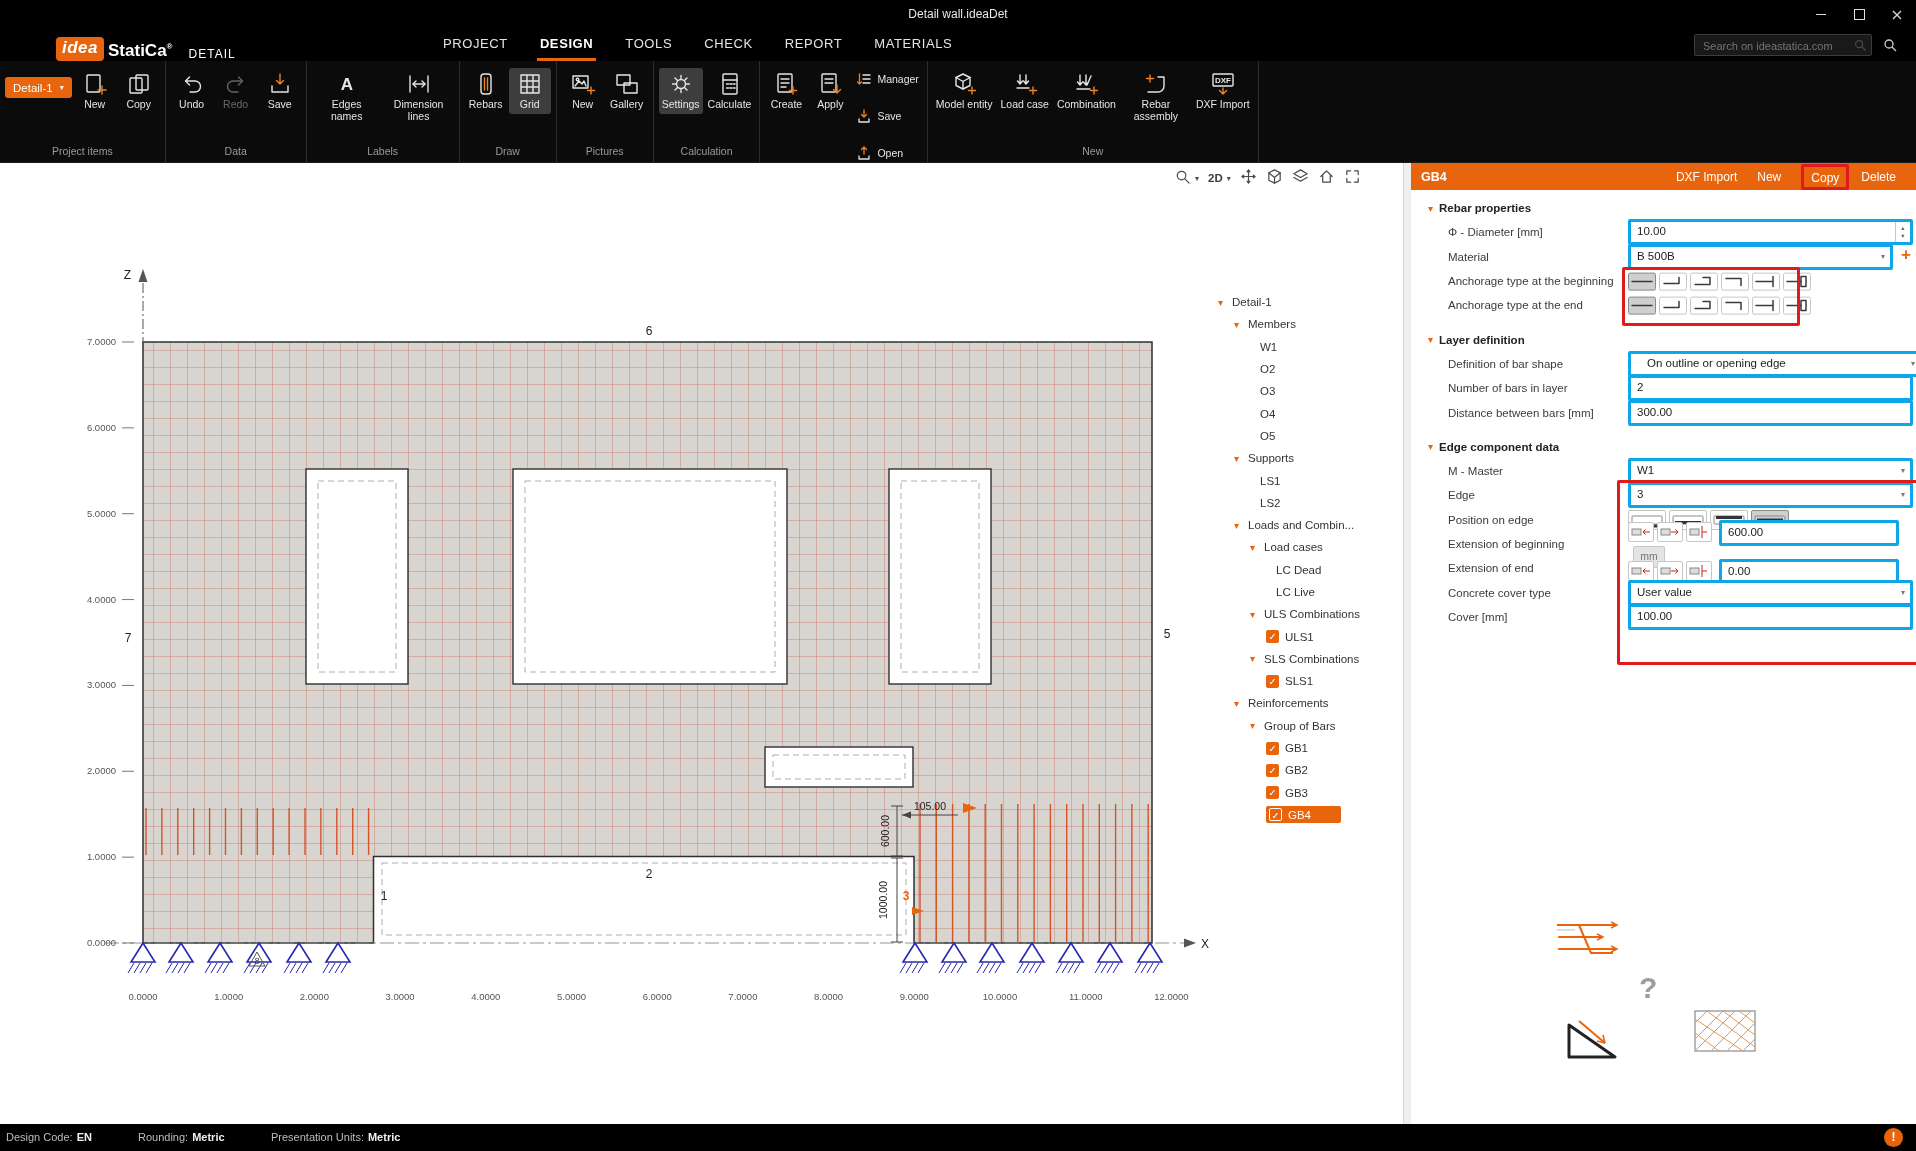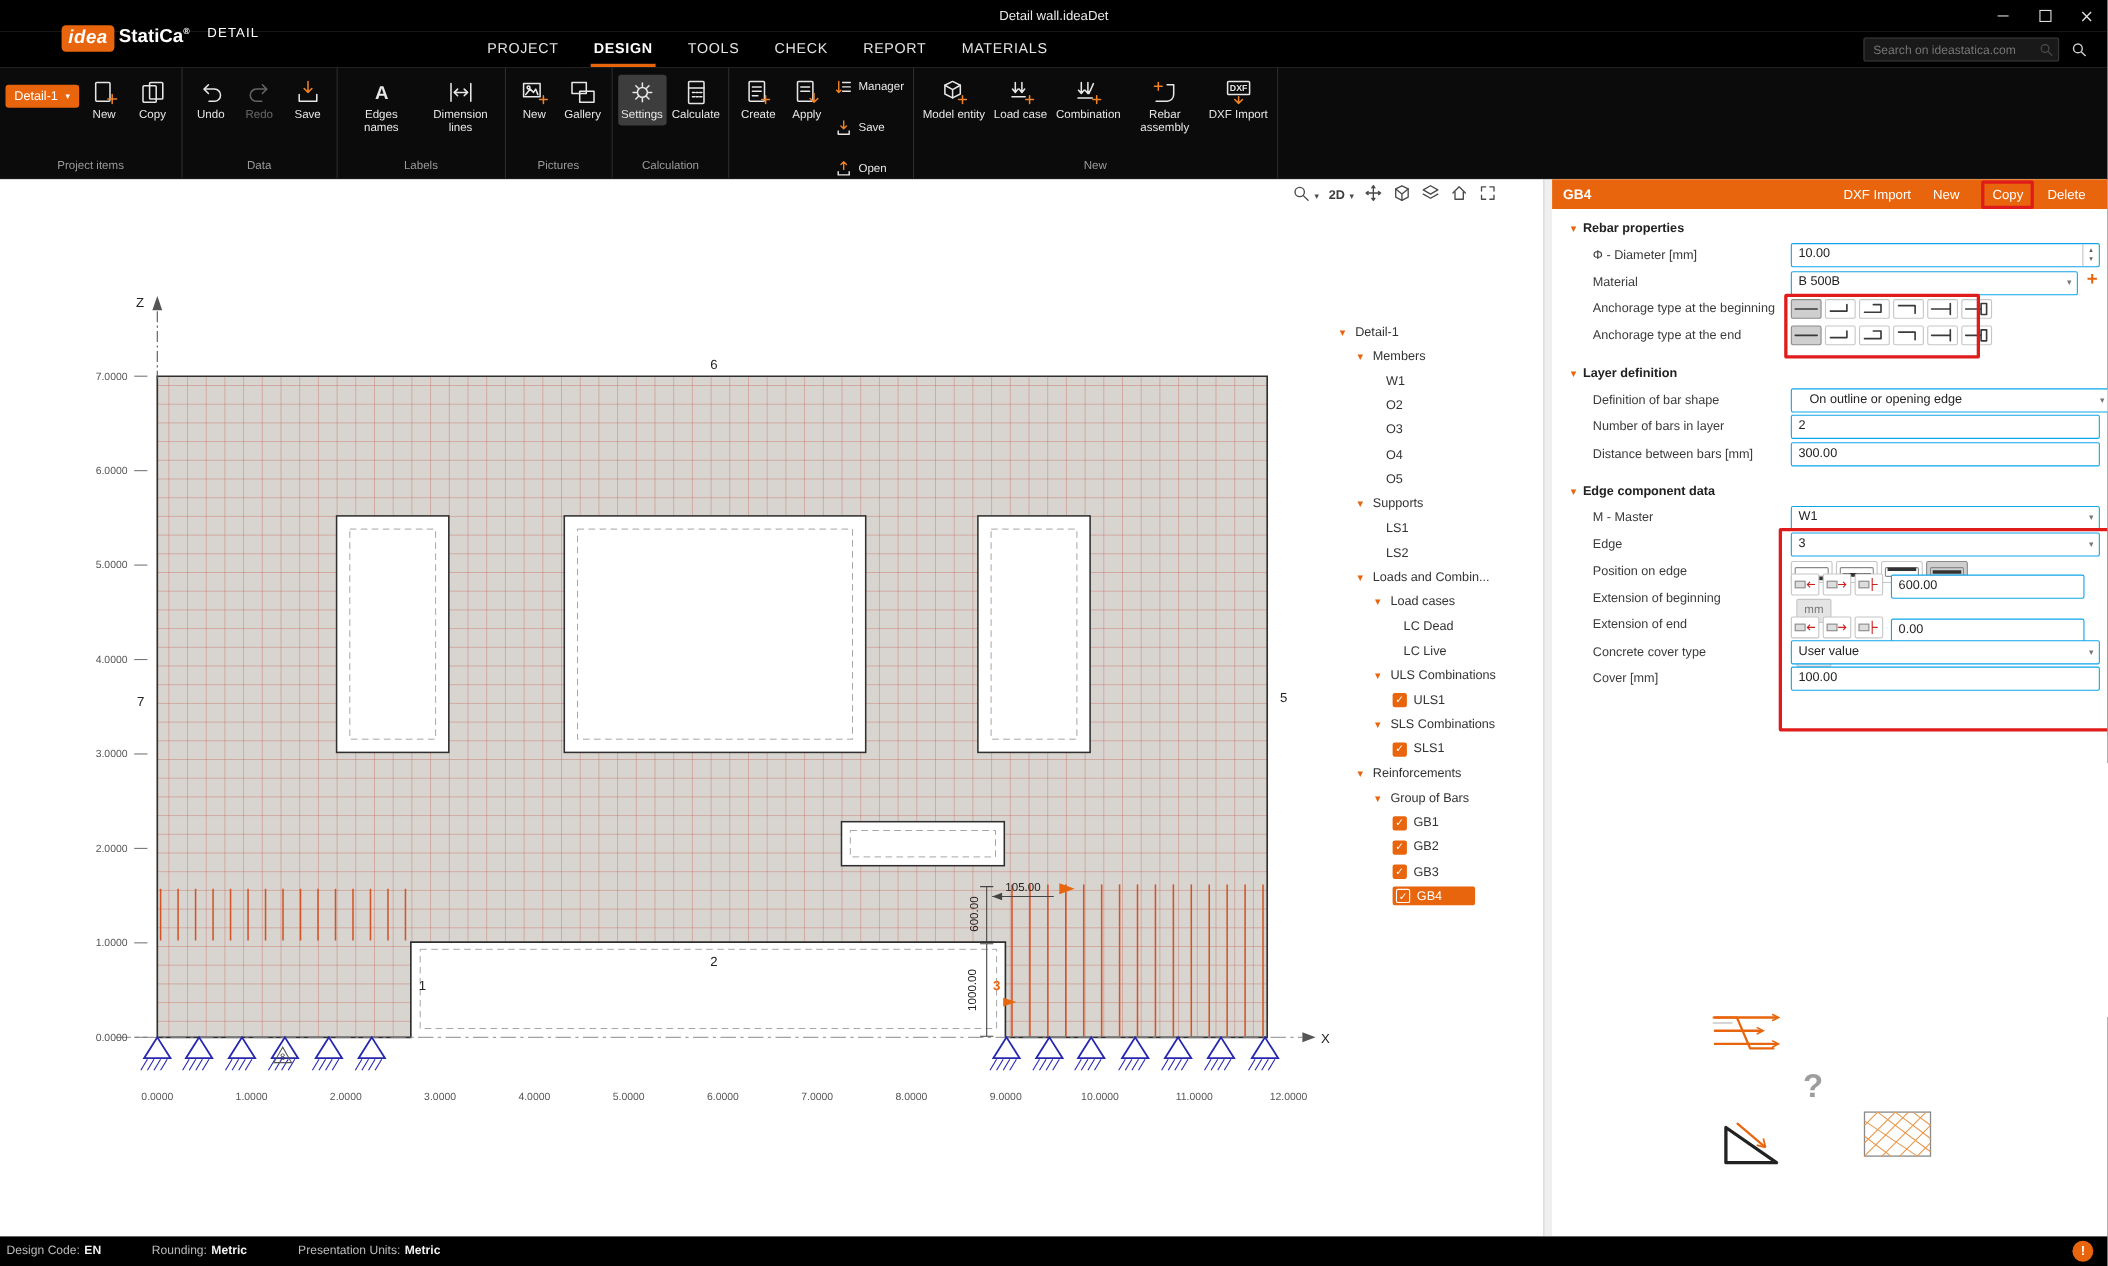--- a/index.html
+++ b/index.html
@@ -7,21 +7,21 @@
        font-family:"Liberation Sans",sans-serif;-webkit-font-smoothing:antialiased;}
   
   #titlebar{position:absolute;left:0;top:0;width:1916px;height:29px;background:#000;}
   #win-title{position:absolute;left:0;right:0;top:7px;text-align:center;color:#e8e8e8;font-size:12px;}
   .winbtns{position:absolute;right:0;top:0;height:29px;display:flex;}
   .winbtn{width:38px;height:29px;display:flex;align-items:center;justify-content:center;color:#ddd;}
   .winbtn .minus{display:block;width:10px;border-bottom:1.5px solid #ddd;}
   .winbtn .maxi{display:block;width:9px;height:9px;border:1.2px solid #ddd;}
   
   #menubar{position:absolute;left:0;top:29px;width:1916px;height:32px;background:#000;}
-  #logo{position:absolute;left:12px;top:-6px;height:38px;display:flex;align-items:flex-start;padding-left:44px;}
+  #logo{position:absolute;left:12px;top:-6px;height:38px;display:flex;align-items:flex-end;padding-left:44px;}
   #logo-idea{background:#E8650D;color:#fff;font-weight:bold;font-style:italic;font-size:17px;
              padding:1px 6px 3px 6px;border-radius:4px;letter-spacing:.5px;}
   #logo-statica{color:#fff;font-weight:bold;font-size:17px;margin-left:4px;}
   #logo-reg{color:#fff;font-size:8px;vertical-align:super;}
   #logo-module{color:#fff;font-size:12px;margin-left:16px;letter-spacing:1px;}
   #tabs{position:absolute;left:440px;top:0;height:32px;display:flex;gap:26px;}
   .tab{height:32px;display:flex;align-items:center;padding:0 3px;color:#e4e4e4;font-size:13px;
        letter-spacing:.6px;border-bottom:3px solid transparent;box-sizing:border-box;}
   .tab.active{border-bottom-color:#E8650D;font-weight:bold;color:#fff;}
   #searchbox{position:absolute;left:1694px;top:5px;width:178px;height:22px;background:#191919;
@@ -75,21 +75,21 @@
   #psections{position:absolute;left:0;top:27px;width:505px;}
   .psection{margin-top:6px;}
   .psection + .psection{margin-top:10px;}
   .psec-h{height:24px;display:flex;align-items:center;gap:6px;padding-left:17px;}
   .psec-chev{color:#E8650D;font-size:10px;}
   .psec-title{font-size:11.5px;font-weight:bold;color:#222;}
   .prow{position:relative;height:24.4px;}
   .prow-label{position:absolute;left:37px;top:50%;transform:translateY(-50%);width:178px;
               font-size:11.5px;color:#3b3b3b;white-space:nowrap;}
   .ctrl{position:absolute;top:50%;transform:translateY(-50%);box-sizing:border-box;}
-  .field{height:20px;line-height:18px;border:1px solid #0ea5e9;border-radius:2px;background:#fff;
+  .field{height:20px;line-height:18px;border:3px solid #0ea5e9;border-radius:2px;background:#fff;
          font-size:11.5px;color:#222;padding:0 6px;position:relative;}
   .dd-chev{position:absolute;right:5px;top:1px;color:#777;font-size:8px;}
   .spincol{position:absolute;right:0;top:0;bottom:0;width:14px;border-left:1px solid #C3C3C3;
            display:flex;flex-direction:column;align-items:center;justify-content:center;color:#666;font-size:6.5px;line-height:1.2;}
   .plusbtn{color:#E8650D;font-size:17px;font-weight:bold;line-height:18px;}
   .iconbtn{display:inline-flex;align-items:center;justify-content:center;border:1px solid #C6C6C6;
            border-radius:2px;background:#fff;margin-right:3px;vertical-align:middle;}
   .iconbtn.selected{background:#CFCFCF;border-color:#8a8a8a;}
   .aic *{stroke:#3a3a3a;fill:none;stroke-width:1.5;stroke-linecap:round;stroke-linejoin:round;}
   .pic *{stroke:#8a8a8a;fill:none;stroke-width:1;}
@@ -222,20 +222,38 @@
           </div>
           <div class="rbtn">
             <svg class="ric" width="26" height="26" viewBox="0 0 26 26">
               <path d="M4 5v16M22 5v16M7 13h12"></path>
               <path d="M10 10l-3 3 3 3M16 10l3 3-3 3"></path>
             </svg>
             <span>Dimension lines</span>
           </div>
         </div>
         <div class="rgroup-label">Labels</div>
+      </div>
+      <div class="rgroup">
+        <div class="rgroup-items">
+          <div class="rbtn">
+            <svg class="ric" width="26" height="26" viewBox="0 0 26 26">
+              <rect x="8" y="3" width="10" height="20" rx="3"></rect>
+              <path style="stroke:#F08124" d="M11.5 7v12M14.5 7v12"></path>
+            </svg>
+            <span>Rebars</span>
+          </div>
+          <div class="rbtn pressed">
+            <svg class="ric" width="26" height="26" viewBox="0 0 26 26">
+              <path d="M4 4h18v18H4zM10 4v18M16 4v18M4 10h18M4 16h18"></path>
+            </svg>
+            <span>Grid</span>
+          </div>
+        </div>
+        <div class="rgroup-label">Draw</div>
       </div>
       <div class="rgroup">
         <div class="rgroup-items">
           <div class="rbtn">
             <svg class="ric" width="26" height="26" viewBox="0 0 26 26">
               <rect x="3" y="5" width="15" height="12"></rect>
               <path d="M5 15l4-5 3 3 2-3 2 5"></path>
               <circle cx="7.5" cy="8.5" r="1.3"></circle>
               <path style="stroke:#F08124" d="M21 16v7M17.5 19.5h7"></path>
             </svg>

